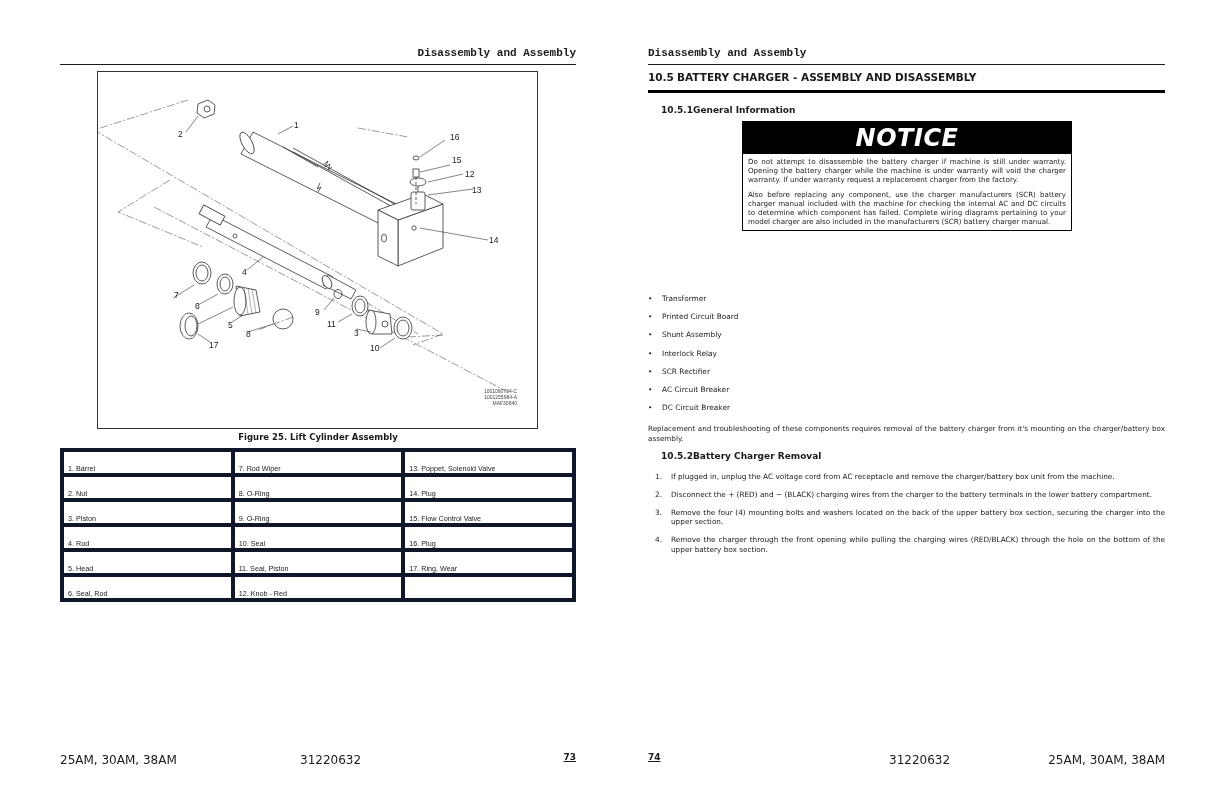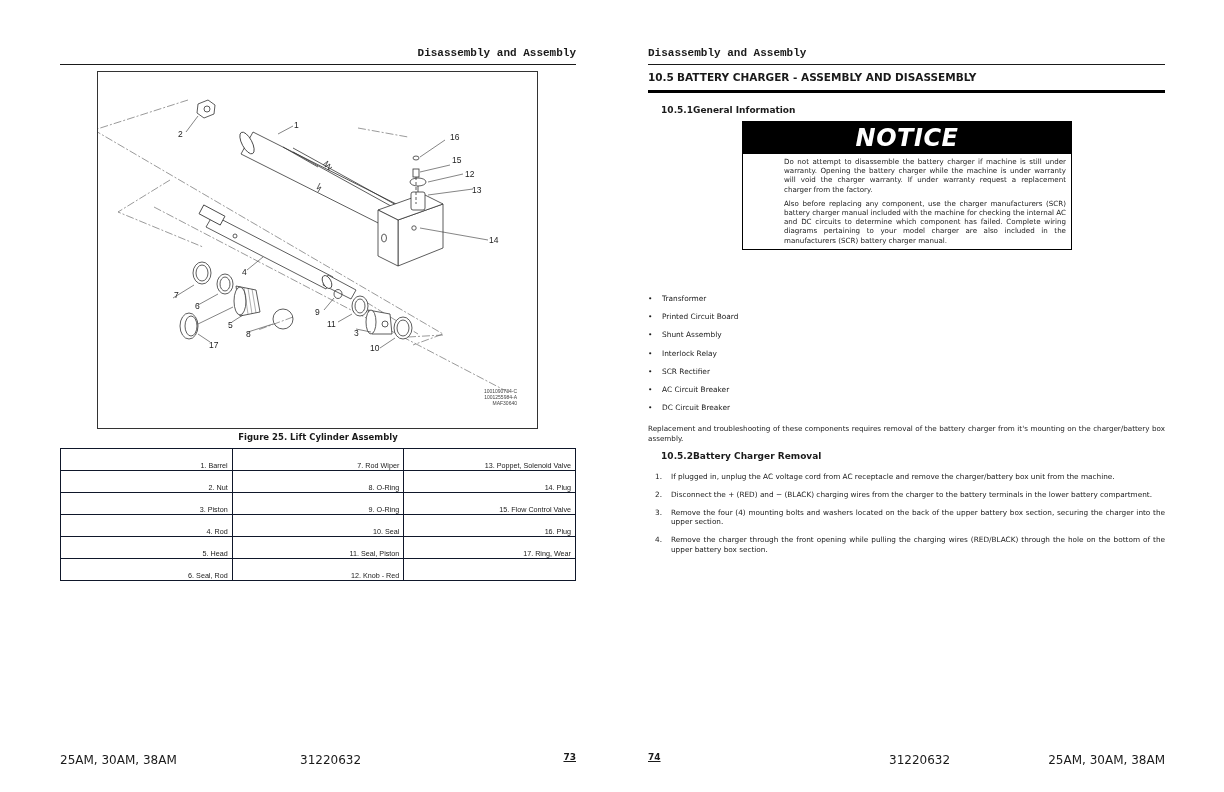--- a/index.html
+++ b/index.html
@@ -15,35 +15,35 @@
   .page-right .running-head { left: 0; }
   .head-rule { position: absolute; top: 64px; left: 0; right: 0; height: 1px; background: #1a1a1a; }
 
   
   .figure-box { position: absolute; left: 37px; top: 71px; width: 441px; height: 358px; border: 1px solid #333; background: #fff; }
   .figure-box svg { position: absolute; left: 0; top: 0; width: 439px; height: 356px; }
   .fig-code { position: absolute; right: 20px; bottom: 22px; font-size: 5px; line-height: 6px; text-align: right; color: #444; font-family: "Liberation Sans", sans-serif; }
   .figure-caption { position: absolute; top: 432px; left: 0; right: 0; text-align: center; font-size: 8.5px; font-weight: bold; }
 
   .parts-table { position: absolute; top: 448px; left: 0; width: 516px; border-collapse: collapse; font-size: 7.2px; font-family: "Liberation Sans", sans-serif; }
-  .parts-table td { border: 1px solid #0f172a; height: 17.8px; padding: 12px 4px 0 4px; vertical-align: middle; width: 33.3%; text-align: right; }
+  .parts-table td { border: 4px solid #0f172a; height: 17.8px; padding: 12px 4px 0 4px; vertical-align: middle; width: 33.3%; }
 
   .footer { position: absolute; top: 753px; font-size: 12px; white-space: nowrap; }
   .footer-num { font-weight: bold; font-size: 9px; top: 752px; text-decoration: underline; }
 
   
   .sec-title { position: absolute; top: 71px; left: 0; font-size: 10.5px; font-weight: bold; white-space: nowrap; }
   .sec-title .num { display: inline-block; width: 29px; }
   .sec-rule { position: absolute; top: 90px; left: 0; right: 0; height: 3px; background: #000; }
   .sub-title { position: absolute; left: 0; font-size: 9px; font-weight: bold; white-space: nowrap; text-align: right; }
   .sub-title .num { display: inline-block; width: 45px; }
 
   .notice { position: absolute; top: 121px; left: 94px; width: 330px; border: 1.5px solid #000; }
   .notice-head { background: #000; color: #fff; text-align: center; font-size: 24px; font-weight: bold; font-style: italic; height: 32px; line-height: 33px; letter-spacing: 0.5px; }
-  .notice-body { padding: 3px 5px 4px 5px; font-size: 7.1px; line-height: 9.2px; text-align: justify; margin-left: 36px; }
+  .notice-body { padding: 3px 5px 4px 5px; font-size: 7.1px; line-height: 9.2px; text-align: justify; }
   .notice-body p + p { margin-top: 5px; }
 
   .para { position: absolute; left: 0; width: 517px; font-size: 7.2px; line-height: 9.8px; text-align: justify; }
   .bullets { position: absolute; top: 294px; left: 0; list-style: none; font-size: 7.4px; }
   .bullets li { height: 18.2px; display: flex; align-items: flex-start; }
   .bullets .dot { width: 14px; }
   .steps { position: absolute; top: 472px; left: 0; width: 517px; list-style: none; font-size: 7.3px; line-height: 9.8px; }
   .steps li { display: flex; margin-bottom: 8px; }
   .steps .n { width: 23px; text-align: right; padding-right: 9px; flex-shrink: 0; }
   .steps .t { flex: 1; text-align: justify; }

